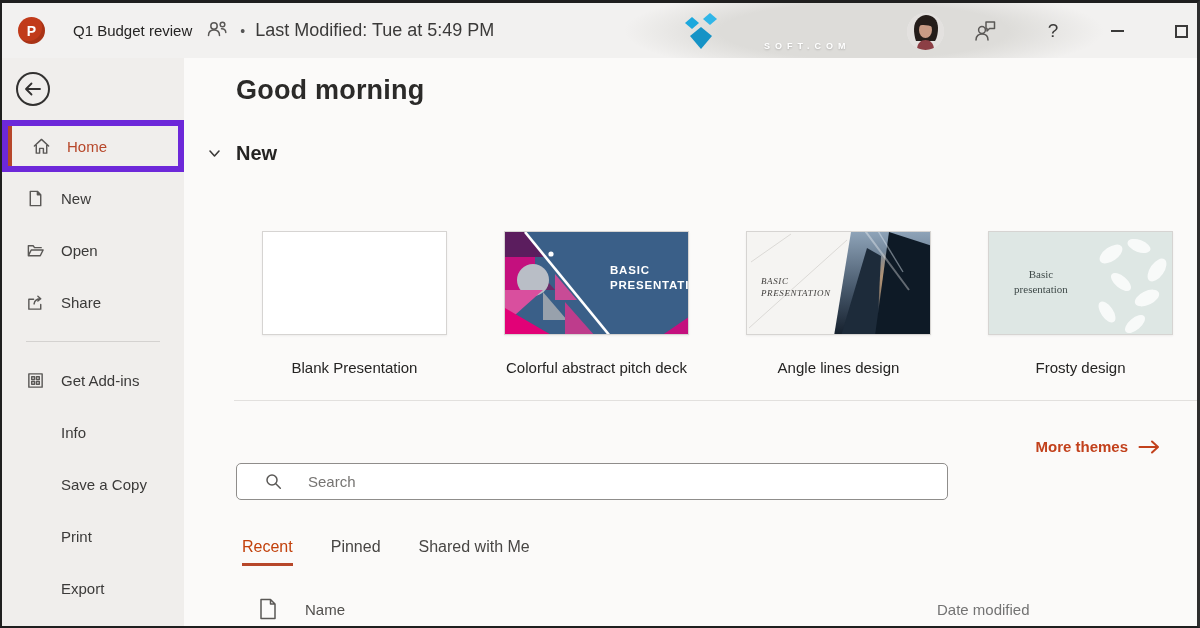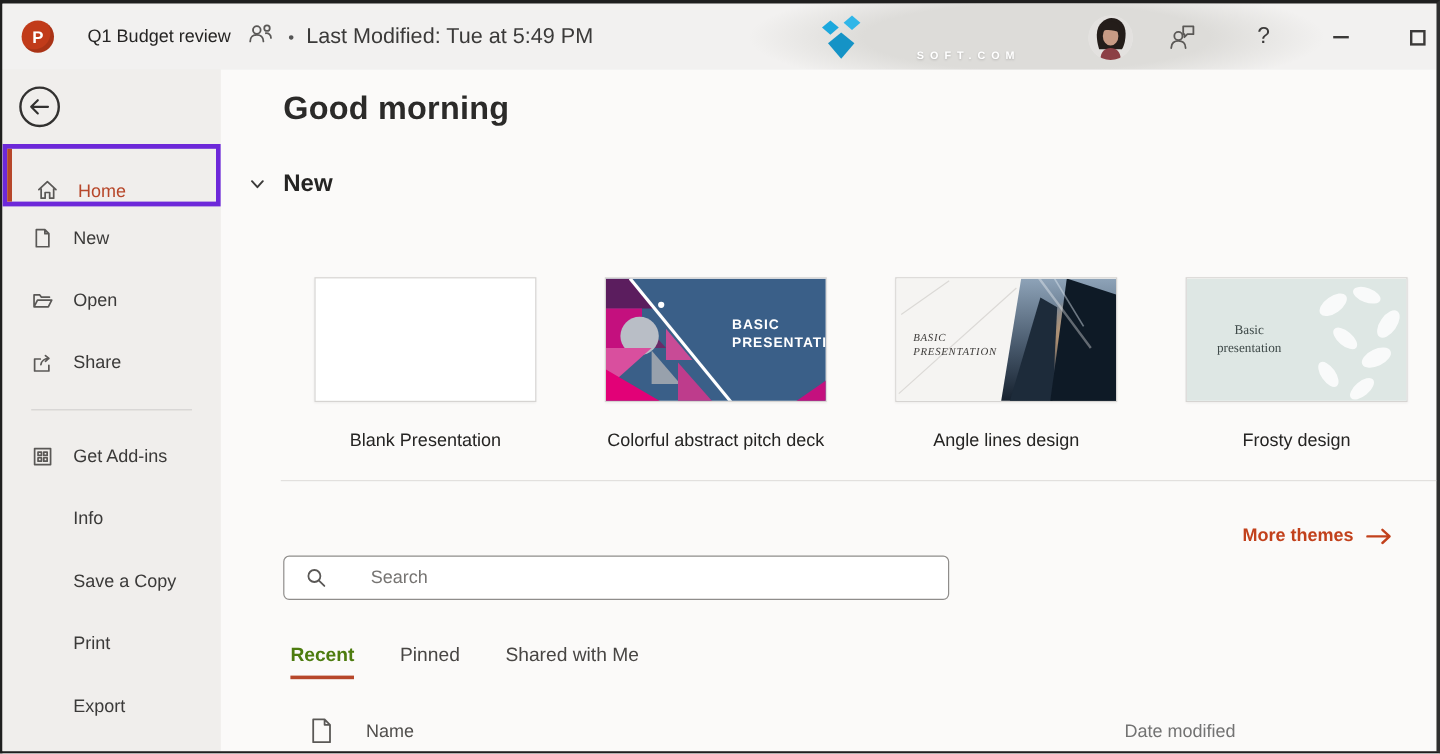--- a/index.html
+++ b/index.html
@@ -72,21 +72,21 @@
     align-items:center; justify-content:center; cursor:pointer;
   }
   .nav { position:absolute; left:0; top:62px; right:0; }
   .nav-item {
     height:52px; display:flex; align-items:center; padding-left:24px;
     font-size:15px; color:#3b3a39; cursor:pointer; position:relative;
   }
   .nav-item .ic { width:19px; height:19px; margin-right:16px; flex:0 0 19px; }
   .nav-item.no-icon { padding-left:59px; }
   .nav-item.selected {
-    border:4px solid #6d28d9; color:#b7472a; font-weight:400;align-items:flex-end;
+    border:6px solid #6d28d9; color:#b7472a; font-weight:400;
   }
   .nav-item.selected::before {
     content:""; position:absolute; left:0; top:0; bottom:0; width:4px;
     background:#b7472a;
   }
   .nav-divider { height:1px; background:#d4d2d0; margin:13px 24px 12px 24px; }
 
   
   .main {
     position:absolute; left:182px; top:55px; right:0; bottom:0;
@@ -112,33 +112,33 @@
   .section-divider {
     position:absolute; left:50px; top:342px; width:963px; height:1px;
     background:#e2e0de;
   }
   .more-themes {
     position:absolute; top:380px; right:37px; display:flex; align-items:center;
     gap:10px; color:#c2411c; font-size:15px; font-weight:bold; cursor:pointer;
   }
 
   .search-box {
-    position:absolute; left:52px; top:405px; width:555px; height:37px;
+    position:absolute; left:52px; top:405px; width:712px; height:37px;
     background:#fff; border:1px solid #8f8d8b; border-radius:5px;
-    display:flex; align-items:center; padding-left:18px;gap:11px;
+    display:flex; align-items:center; padding-left:28px;
   }
   .search-box input {
     border:none; outline:none; font-size:15px; color:#3b3a39; margin-left:26px;
     width:480px; font-family:"Liberation Sans", sans-serif; background:transparent;
   }
   .search-box input::placeholder { color:#767472; }
 
   .tabs { position:absolute; left:58px; top:480px; display:flex; gap:38px; }
   .tab { font-size:16px; color:#484644; cursor:pointer; padding-bottom:7px; }
-  .tab.active { font-weight:bold; color:#4d7c0f; border-bottom:3px solid #b7472a; }
+  .tab.active { font-weight:normal; color:#c2410c; border-bottom:3px solid #b7472a; }
 
   .table-header { position:absolute; left:0; top:538px; right:0; height:34px; }
   .th-doc-icon { position:absolute; left:74px; top:2px; width:20px; height:22px; }
   .th-name { position:absolute; left:121px; top:5px; font-size:15px; color:#514f4d; }
   .th-date { position:absolute; left:753px; top:5px; font-size:15px; color:#737373; }
 
   .stroke-ic { stroke:#5a5856; stroke-width:1.5; fill:none;
     stroke-linecap:round; stroke-linejoin:round; }
 </style>
 </head>

